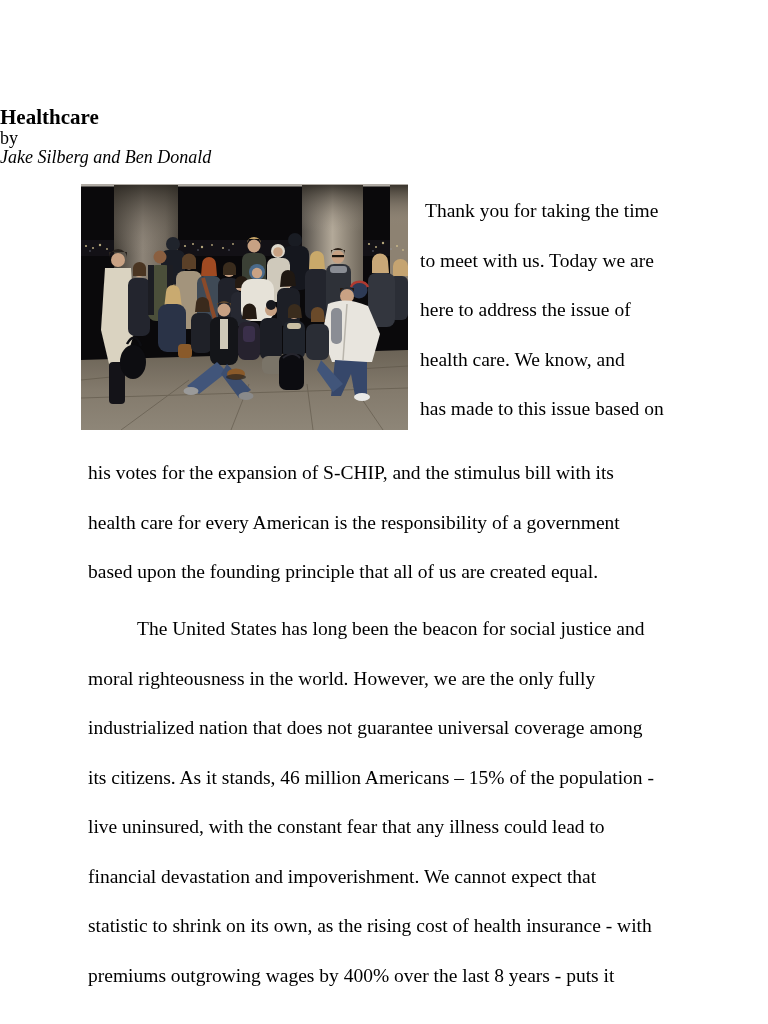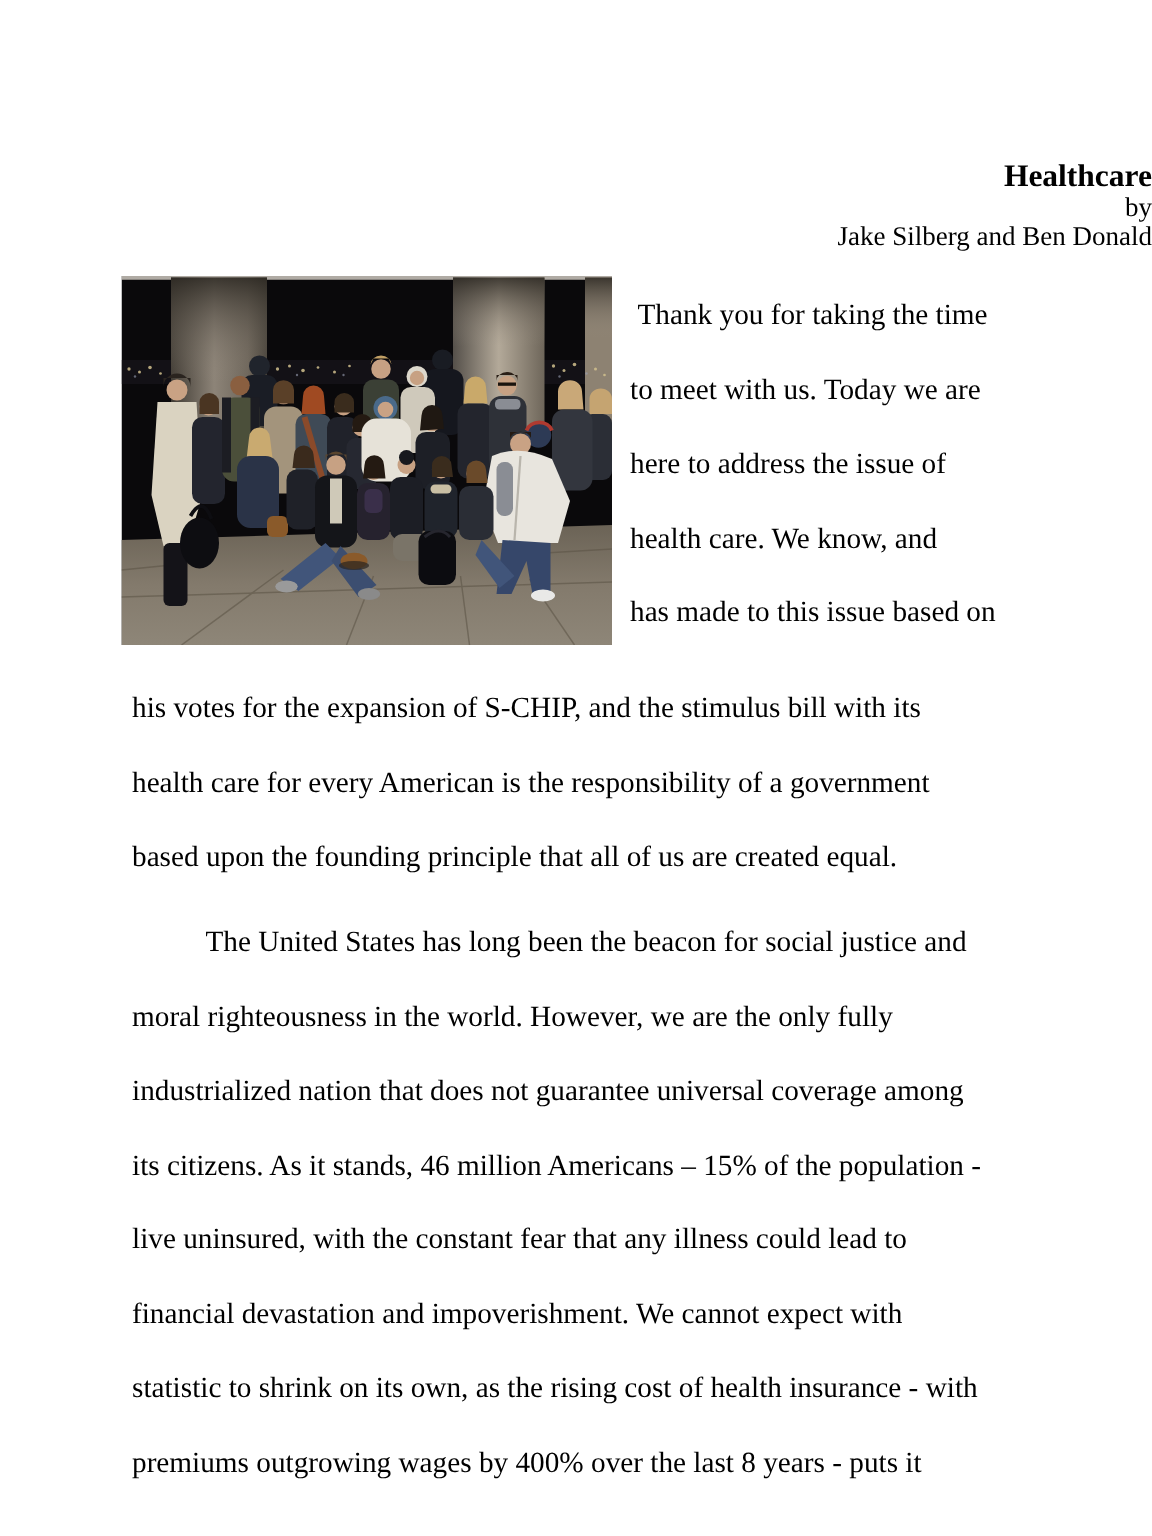--- a/index.html
+++ b/index.html
@@ -1,23 +1,23 @@
 <!DOCTYPE html>
 <html><head>
 <meta charset="utf-8">
 <style>
   html,body{margin:0;padding:0;background:#ffffff;}
   .page{
     position:relative;width:768px;height:1024px;background:#ffffff;
     font-family:"Liberation Serif","DejaVu Serif",serif;color:#000000;overflow:hidden;
   }
-  .title-block{position:absolute;top:105px;left:0;width:768px;text-align:right;}
+  .title-block{position:absolute;top:105px;left:0;width:768px;text-align:left;}
   .doc-title{font-size:21px;font-weight:bold;line-height:24px;}
   .doc-by{font-size:18px;line-height:19px;}
-  .doc-authors{font-size:18px;line-height:19px;}
+  .doc-authors{font-size:18px;line-height:19px;font-style:italic;}
   .photo{position:absolute;left:81px;top:184px;width:327px;height:246px;margin:0;padding:0;}
   .photo svg{display:block;}
   .textblock .line{height:37.5px;line-height:37.5px;font-size:19.5px;white-space:nowrap;margin-top:12px;}
   .beside{position:absolute;left:420px;top:180px;width:330px;}
   .beside .line:first-child{padding-left:5px;}
   .cont1{position:absolute;left:88px;top:442px;width:660px;}
   .para2{position:absolute;left:88px;top:598px;width:670px;}
   .para2 .line:first-child{padding-left:49px;}
 </style>
 </head>
@@ -283,18 +283,18 @@
       <div class="line">health care for every American is the responsibility of a government</div>
       <div class="line">based upon the founding principle that all of us are created equal.</div>
     </div>
 
   <div class="textblock para2">
       <div class="line">The United States has long been the beacon for social justice and</div>
       <div class="line">moral righteousness in the world. However, we are the only fully</div>
       <div class="line">industrialized nation that does not guarantee universal coverage among</div>
       <div class="line">its citizens. As it stands, 46 million Americans – 15% of the population -</div>
       <div class="line">live uninsured, with the constant fear that any illness could lead to</div>
-      <div class="line">financial devastation and impoverishment. We cannot expect with</div>
+      <div class="line">financial devastation and impoverishment. We cannot expect that</div>
       <div class="line">statistic to shrink on its own, as the rising cost of health insurance - with</div>
       <div class="line">premiums outgrowing wages by 400% over the last 8 years - puts it</div>
     </div>
 
 </div>
 
 </body></html>

